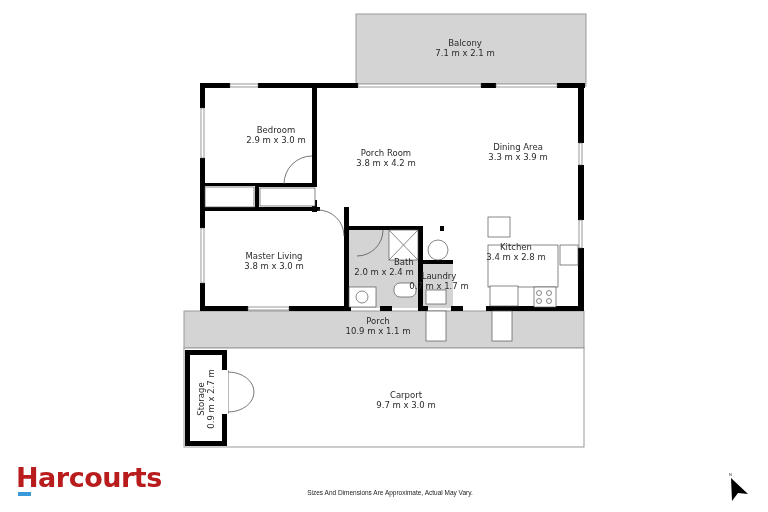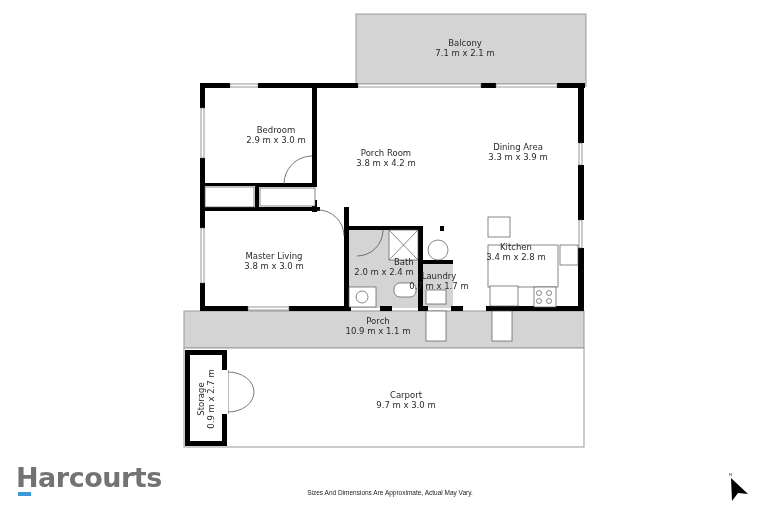--- a/index.html
+++ b/index.html
@@ -1,20 +1,20 @@
 <!DOCTYPE html>
 <html><head>
 <meta charset="utf-8">
 <style>
   html, body { margin:0; padding:0; background:#ffffff; }
   body { width:768px; height:512px; position:relative; overflow:hidden; font-family:"DejaVu Sans", sans-serif; }
   #plan { position:absolute; left:0; top:0; }
   .lbl { position:absolute; text-align:center; color:#2a2a2a; font-size:8.5px; line-height:10px; white-space:nowrap; transform:translateX(-50%); }
   .lbl span { display:block; }
-  .logo { position:absolute; left:16px; top:462px; font-family:"DejaVu Sans", sans-serif; font-weight:bold; font-size:27px; color:#737373; letter-spacing:-0.5px; }
+  .logo { position:absolute; left:16px; top:462px; font-family:"DejaVu Sans", sans-serif; font-weight:bold; font-size:27px; color:#b91c1c; letter-spacing:-0.5px; }
   .logo-bar { position:absolute; left:18px; top:492px; width:13px; height:4px; background:#3a9ad9; }
   .disclaimer { position:absolute; left:390px; top:489px; transform:translateX(-50%); font-size:6.5px; color:#222; white-space:nowrap; font-family:"Liberation Sans", sans-serif; }
   .north { position:absolute; left:728px; top:476px; }
   .north-label { position:absolute; left:729px; top:472px; font-size:4px; color:#333; }
 </style>
 </head>
 <body>
 
 <svg id="plan" width="768" height="512" viewBox="0 0 768 512">
 

